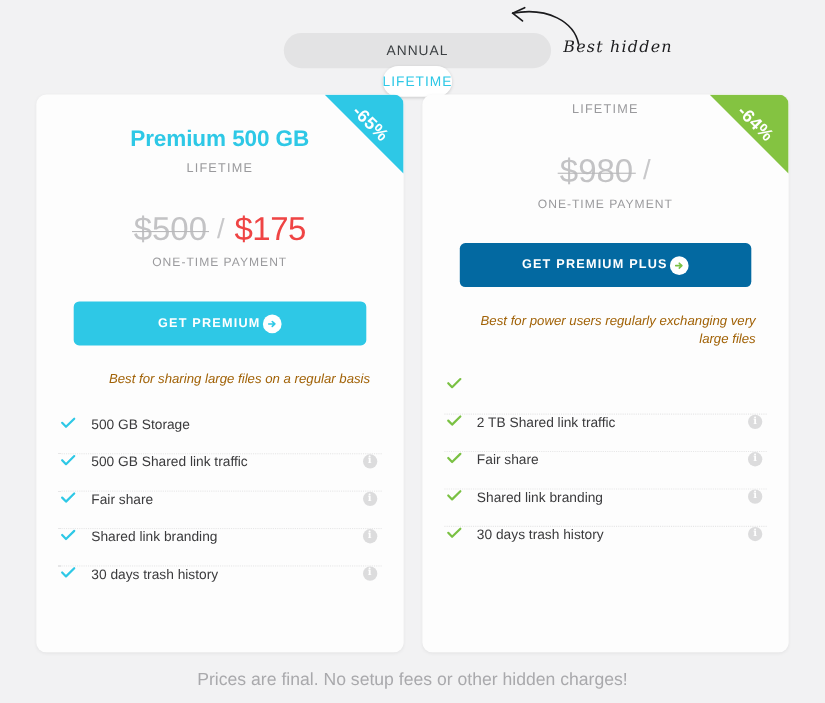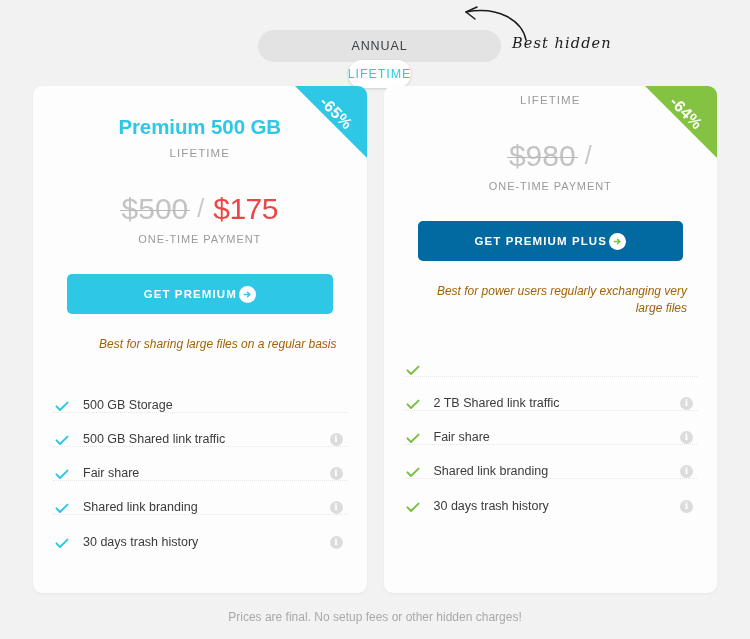--- a/index.html
+++ b/index.html
@@ -237,21 +237,21 @@
     font-style: italic;
   }
 
   .features {
     margin: 26px 20px 0 20px;
     list-style: none;
   }
 
   .feature {
     display: flex;
-    align-items: flex-end;
+    align-items: flex-start;
     height: 34px;
     border-bottom: 1px dotted #e6e6e7;
     padding: 0 4px 0 2px;
   }
   .feature:last-child { border-bottom: none; }
 
   .check {
     flex: 0 0 auto;
     width: 18px;
     margin-right: 10px;
@@ -281,21 +281,21 @@
   }
   .info-icon.hidden { visibility: hidden; }
 
   
   .footer {
     position: absolute;
     left: 0;
     top: 610px;
     width: 750px;
     text-align: center;
-    font-size: 12px;
+    font-size: 16px;
     color: #a9a9ac;
   }
 </style>
 </head>
 <body>
 
 <div class="toggle-area">
 
   <div class="toggle">
     <div class="toggle-opt">ANNUAL</div>

